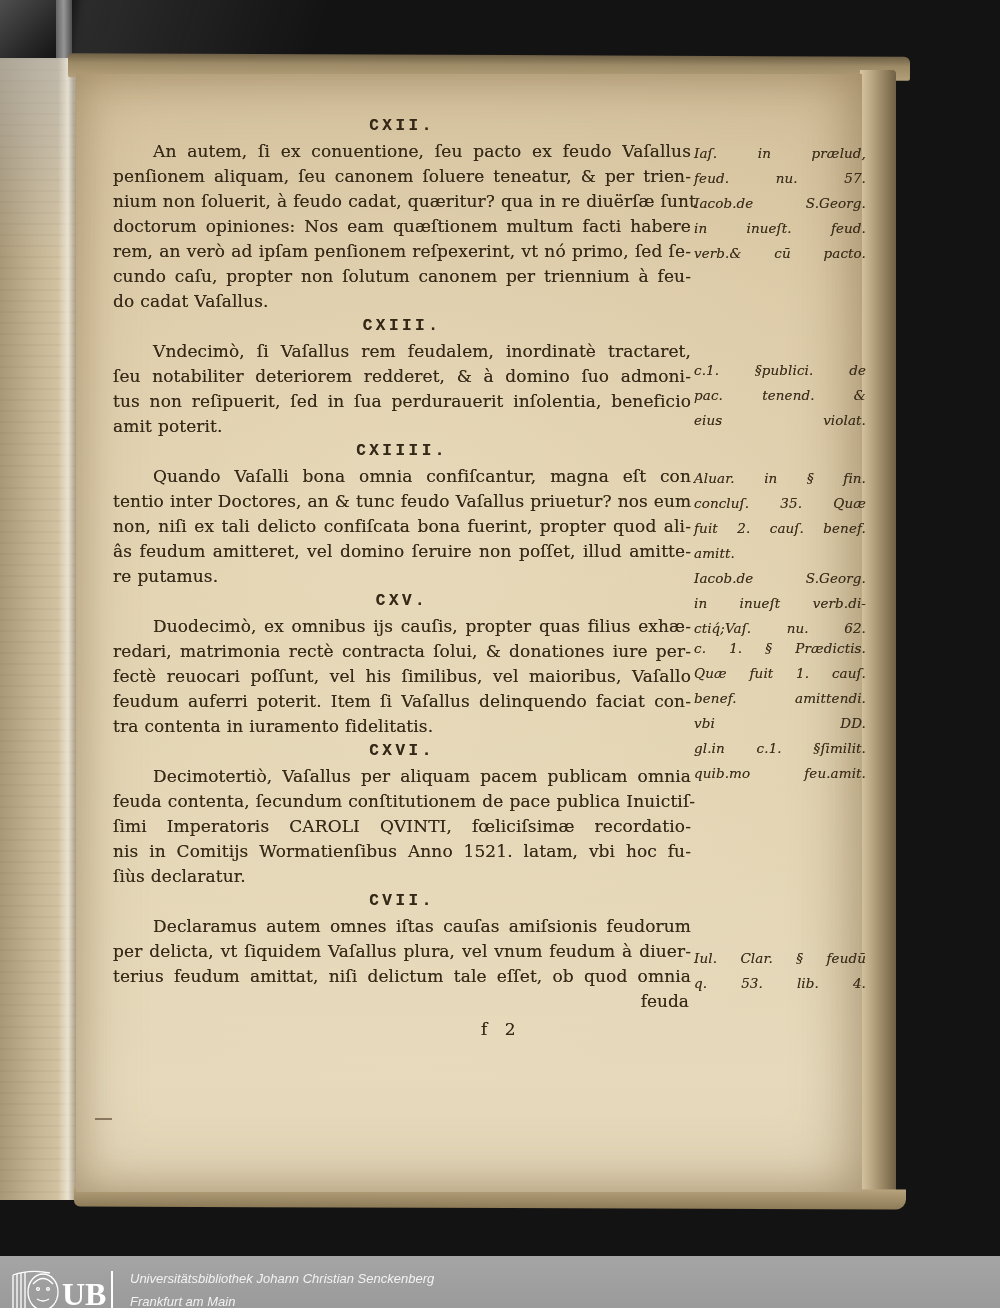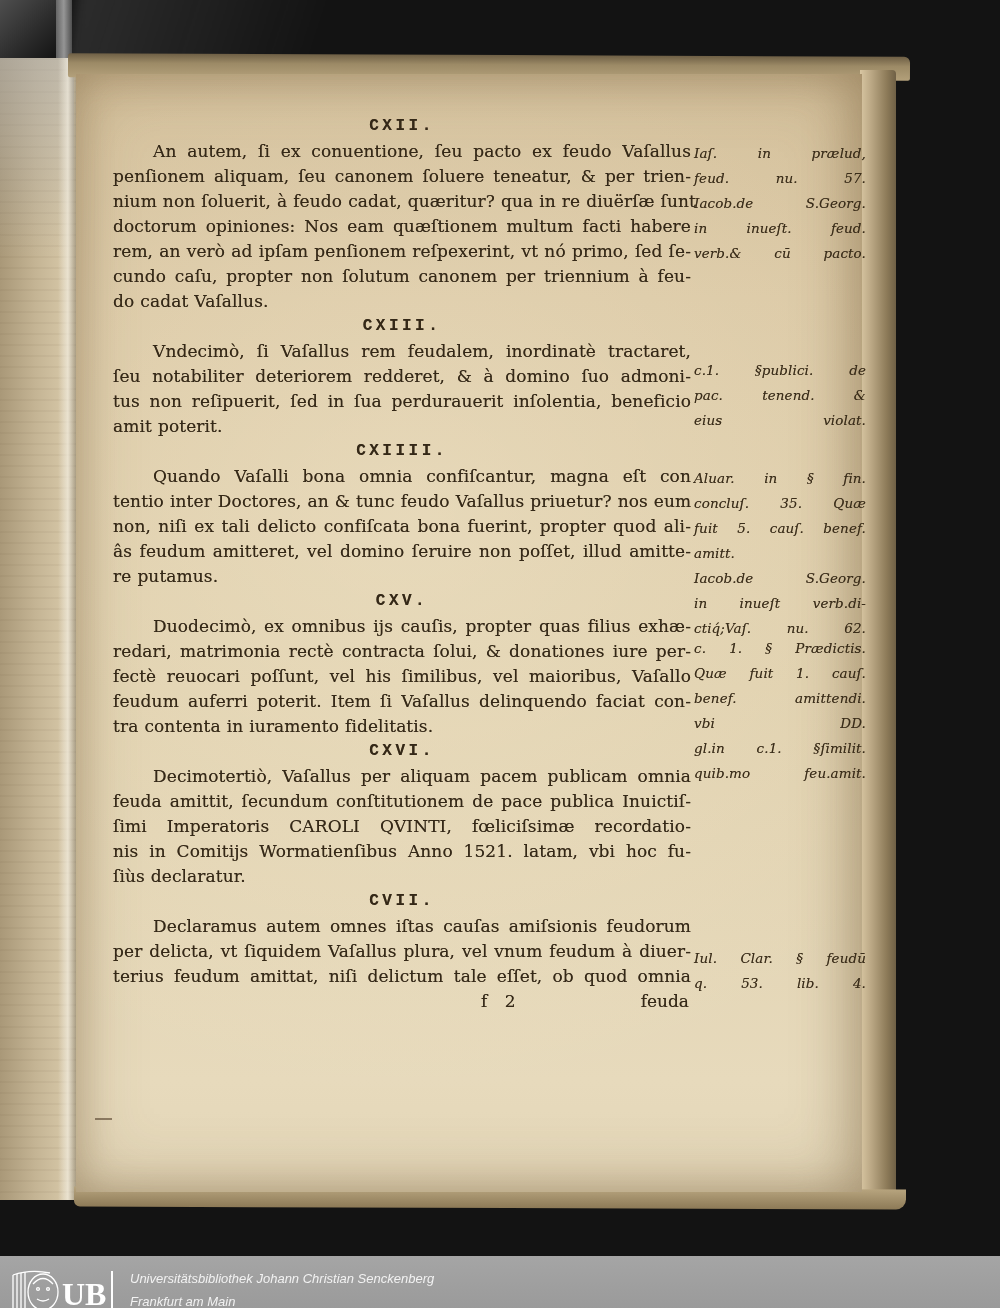--- a/index.html
+++ b/index.html
@@ -50,21 +50,21 @@
   .text-block{position:absolute;left:37px;top:40px;width:578px;color:#342817;
               font-size:17px;text-shadow:0 0 .4px rgba(45,30,12,.55);}
   .sec-head{height:25px;line-height:25px;text-align:center;font-weight:bold;
             font-size:16px;letter-spacing:3.5px;font-family:Liberation Mono, monospace;}
   .tline{height:25px;line-height:25px;text-align:justify;text-align-last:justify;
          white-space:nowrap;letter-spacing:.1px;word-spacing:.5px;}
   .sec-body .tline:first-child{text-indent:40px;}
   .sec:not(.full-last) .sec-body .tline:last-child{text-align-last:left;}
 
   .catch-row{position:relative;height:25px;line-height:25px;}
-  .sig{position:absolute;left:368px;letter-spacing:6px;}
+  .sig{position:absolute;left:368px;letter-spacing:6px;margin-top:28px;}
   .catch{position:absolute;right:2px;}
 
   .margin-notes{position:absolute;left:618px;top:0;width:172px;}
   .mnote{position:absolute;left:0;width:172px;font-style:italic;font-size:13.5px;
          line-height:18.6px;color:#3a2d1a;text-shadow:0 0 .3px rgba(45,30,12,.5);}
   .mnote-1{top:67px;} .mnote-2{top:284px;} .mnote-3{top:372px;margin-top:20px;}
   .mnote-4{top:562px;} .mnote-5{top:872px;}
 
   .ink-dash{position:absolute;left:19px;top:1044px;width:17px;height:2px;
             background:rgba(70,50,30,.55);}
@@ -140,21 +140,21 @@
             <div class="tline">fectè reuocari poſſunt, vel his ſimilibus, vel maioribus, Vaſallo</div>
             <div class="tline">feudum auferri poterit. Item ſi Vaſallus delinquendo faciat con-</div>
             <div class="tline">tra contenta in iuramento fidelitatis.</div>
           </div>
       </div>
 
       <div class="sec">
         <div class="sec-head">CXVI.</div>
         <div class="sec-body">
             <div class="tline">Decimotertiò, Vaſallus per aliquam pacem publicam omnia</div>
-            <div class="tline">feuda amittit, ſecundum conſtitutionem de pace publica Inuictiſ-</div>
+            <div class="tline">feuda contenta, ſecundum conſtitutionem de pace publica Inuictiſ-</div>
             <div class="tline">ſimi Imperatoris CAROLI QVINTI, fœliciſsimæ recordatio-</div>
             <div class="tline">nis in Comitijs Wormatienſibus Anno 1521. latam, vbi hoc fu-</div>
             <div class="tline">ſiùs declaratur.</div>
           </div>
       </div>
 
       <div class="sec full-last">
         <div class="sec-head">CVII.</div>
         <div class="sec-body">
             <div class="tline">Declaramus autem omnes iſtas cauſas amiſsionis feudorum</div>
@@ -179,21 +179,21 @@
           <div class="tline">verb.&amp; cū pacto.</div>
         </div>
       <div class="mnote mnote-2">
           <div class="tline">c.1. §publici. de</div>
           <div class="tline">pac. tenend. &amp;</div>
           <div class="tline">eius violat.</div>
         </div>
       <div class="mnote mnote-3">
           <div class="tline">Aluar. in § fin.</div>
           <div class="tline">concluſ. 35. Quæ</div>
-          <div class="tline">fuit 5. cauſ. benef.</div>
+          <div class="tline">fuit 2. cauſ. benef.</div>
           <div class="tline">amitt.</div>
           <div class="tline">Iacob.de S.Georg.</div>
           <div class="tline">in inueſt verb.di-</div>
           <div class="tline">ctiq́;Vaſ. nu. 62.</div>
         </div>
       <div class="mnote mnote-4">
           <div class="tline">c. 1. § Prædictis.</div>
           <div class="tline">Quæ fuit 1. cauſ.</div>
           <div class="tline">benef. amittendi.</div>
           <div class="tline">vbi DD.</div>

